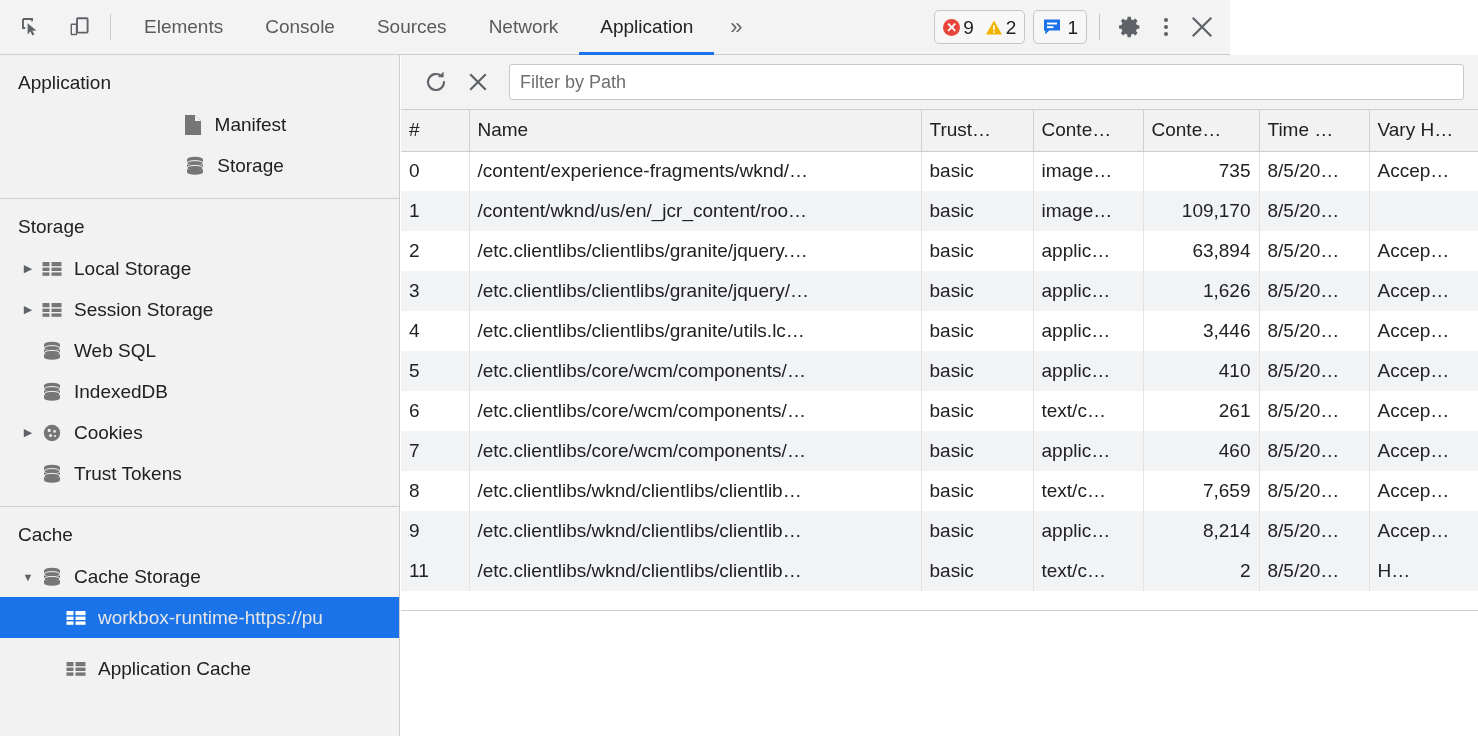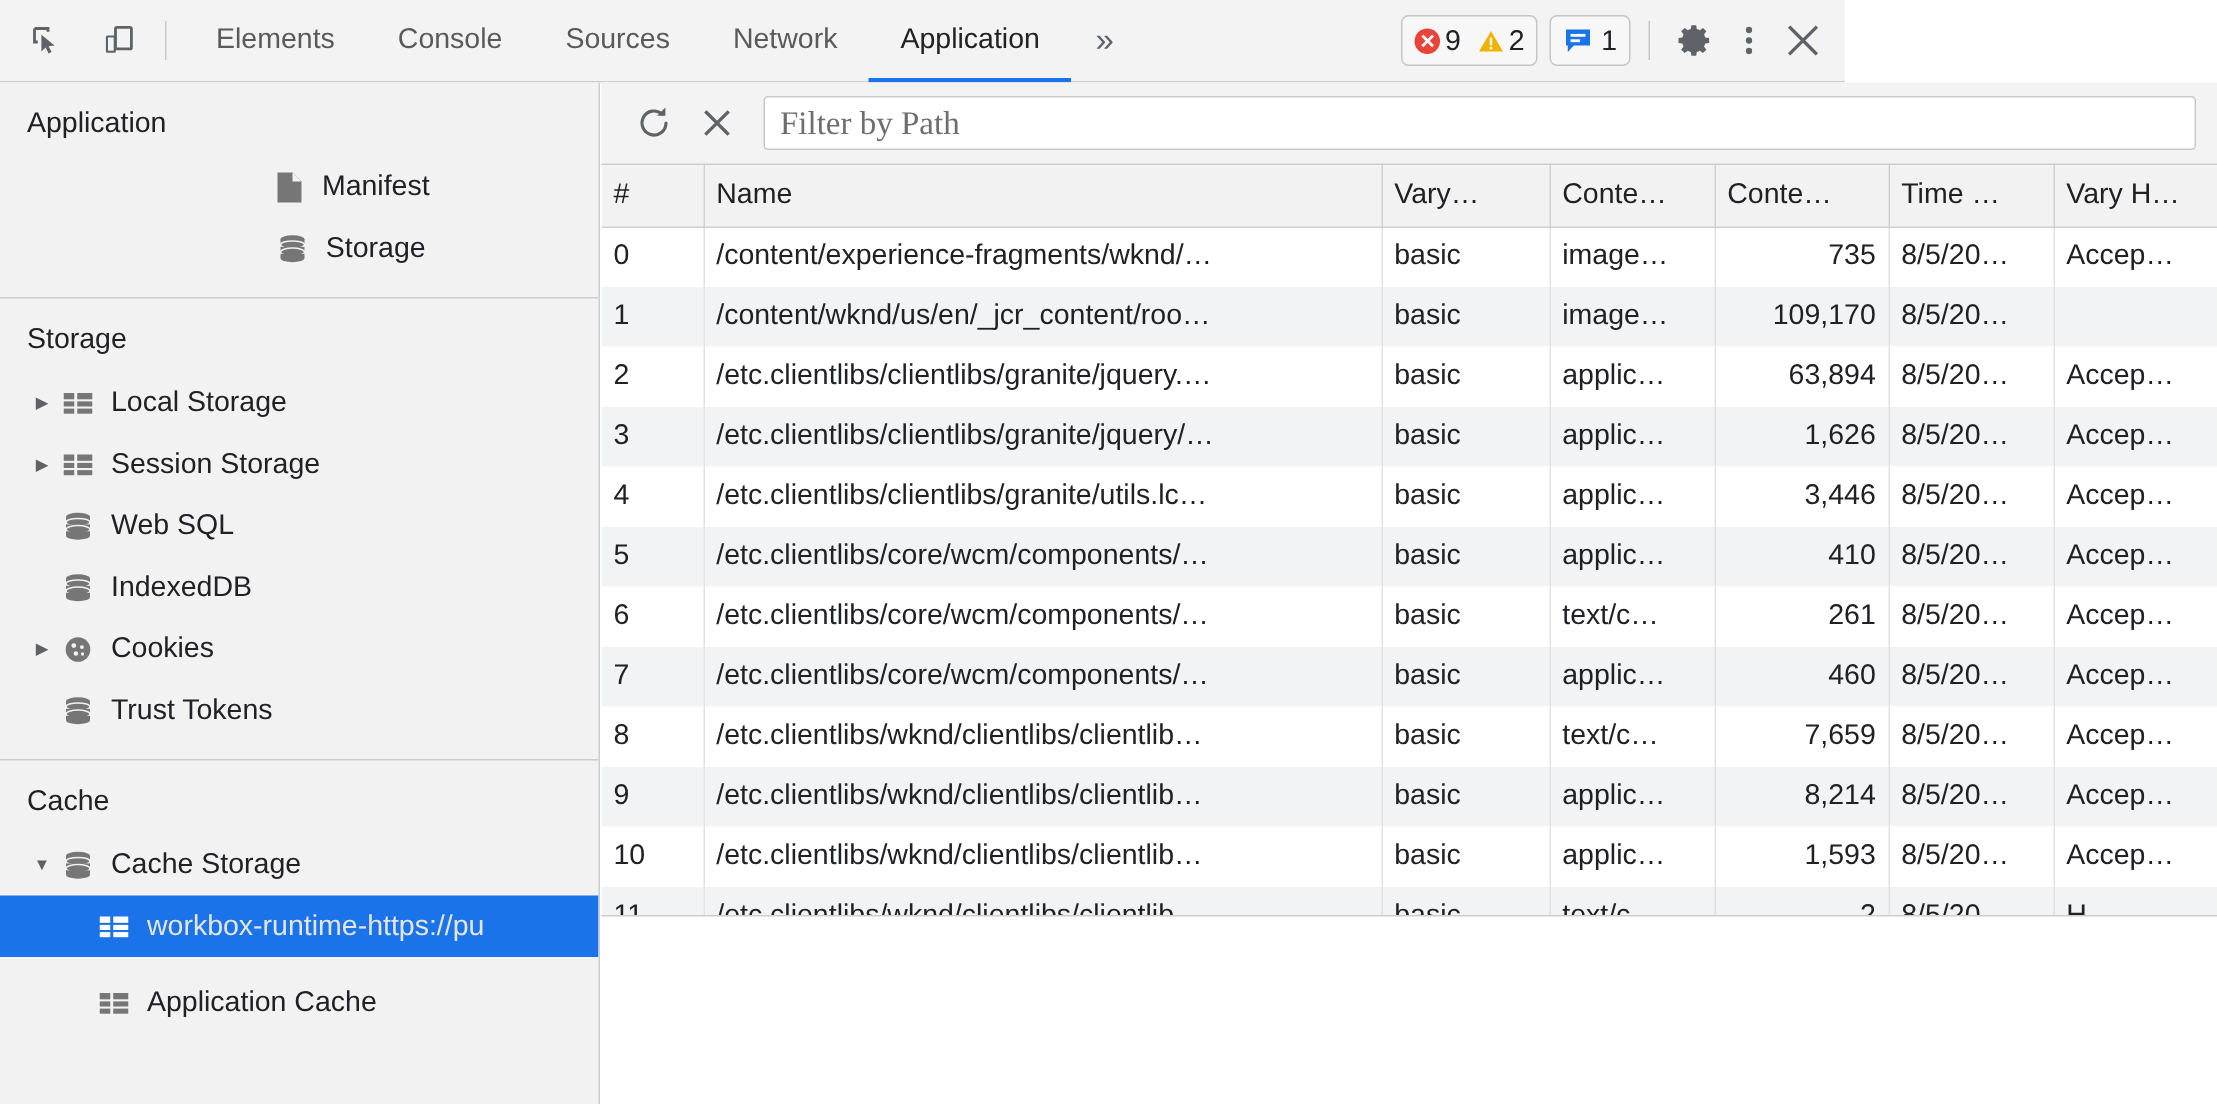--- a/index.html
+++ b/index.html
@@ -110,22 +110,22 @@
     padding: 0 14px 0 14px; gap: 0;
     background: #f3f3f3; border-bottom: 1px solid #cdcdcd;
   }
   .fb-btn {
     width: 42px; height: 42px; display: flex; align-items: center; justify-content: center;
     cursor: pointer; border-radius: 3px;
   }
   .filter-input {
     flex: 1; height: 36px; margin-left: 10px;
     border: 1px solid #c8c8c8; border-radius: 3px;
-    background: #fff; padding: 0 10px; font-size: 22px;
-    font-family: Liberation Serif, serif; color: #202124; outline: none;
+    background: #fff; padding: 0 10px; font-size: 18px;
+    font-family: Liberation Sans, sans-serif; color: #202124; outline: none;
   }
   .filter-input::placeholder { color: #6e6e6e; }
 
   
   .table-wrap { position: relative; height: 554px; overflow: hidden; background:#fff; }
   table.datagrid { width: 1077px; border-collapse: collapse; table-layout: fixed; }
   table.datagrid th {
     background: #f2f2f2;
     border-right: 1px solid #d0d0d0;
     border-bottom: 1px solid #cdcdcd;
@@ -469,21 +469,21 @@
             <col class="col-resp">
           <col class="col-ct">
             <col class="col-cl">
             <col class="col-time">
             <col class="col-vary">
         </colgroup>
         <thead>
           <tr>
             <th>#</th>
             <th>Name</th>
-            <th>Vary…</th>
+            <th>Trust…</th>
             <th>Conte…</th>
             <th>Conte…</th>
             <th>Time …</th>
             <th>Vary H…</th>
           </tr>
         </thead>
         <tbody>
           <tr class="even">
             <td>0</td>
             <td>/content/experience-fragments/wknd/…</td>
@@ -567,29 +567,20 @@
           </tr>
           <tr class="odd">
             <td>9</td>
             <td>/etc.clientlibs/wknd/clientlibs/clientlib…</td>
             <td>basic</td>
             <td>applic…</td>
             <td class="num">8,214</td>
             <td>8/5/20…</td>
             <td>Accep…</td>
           </tr>
-          <tr class="even">
-            <td>10</td>
-            <td>/etc.clientlibs/wknd/clientlibs/clientlib…</td>
-            <td>basic</td>
-            <td>applic…</td>
-            <td class="num">1,593</td>
-            <td>8/5/20…</td>
-            <td>Accep…</td>
-          </tr>
           <tr class="odd">
             <td>11</td>
             <td>/etc.clientlibs/wknd/clientlibs/clientlib…</td>
             <td>basic</td>
             <td>text/c…</td>
             <td class="num">2</td>
             <td>8/5/20…</td>
             <td>H…</td>
           </tr>
         </tbody>

